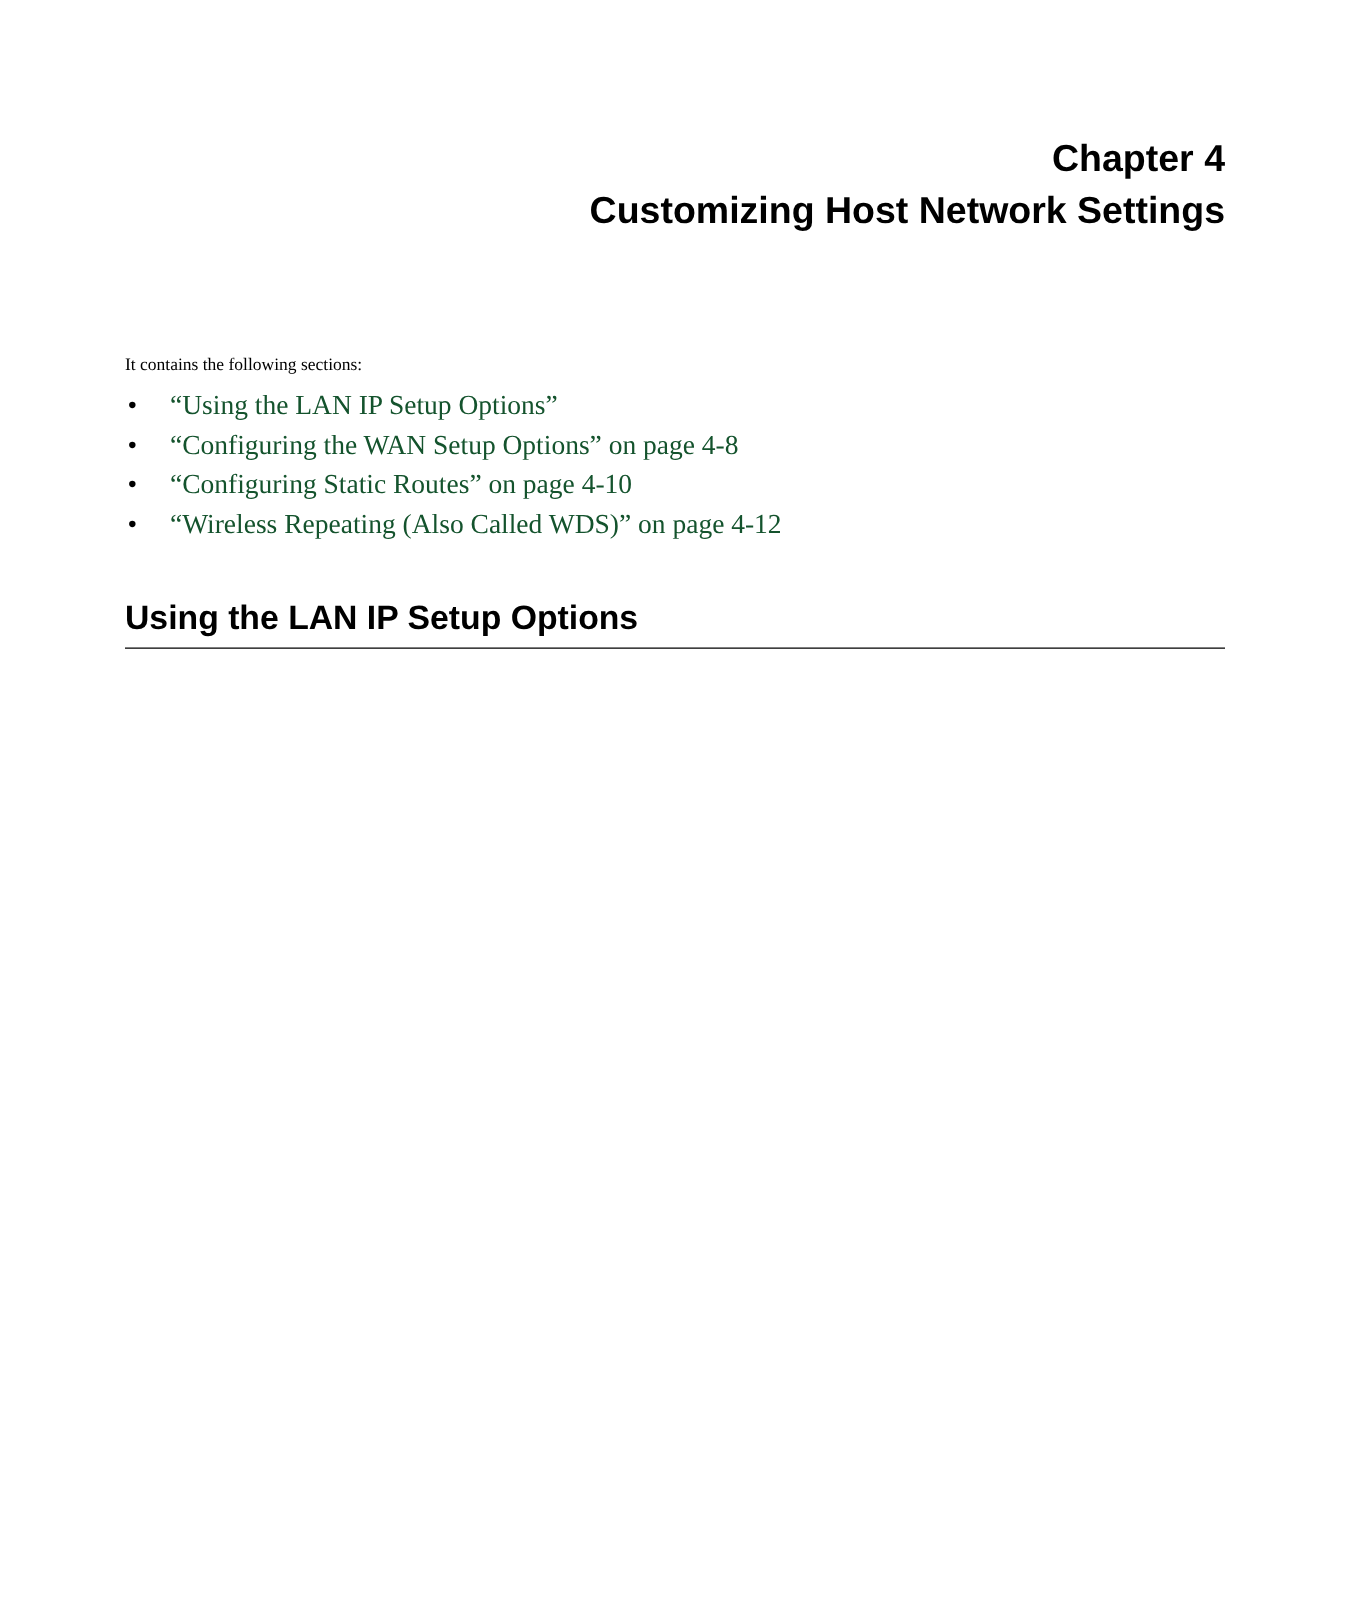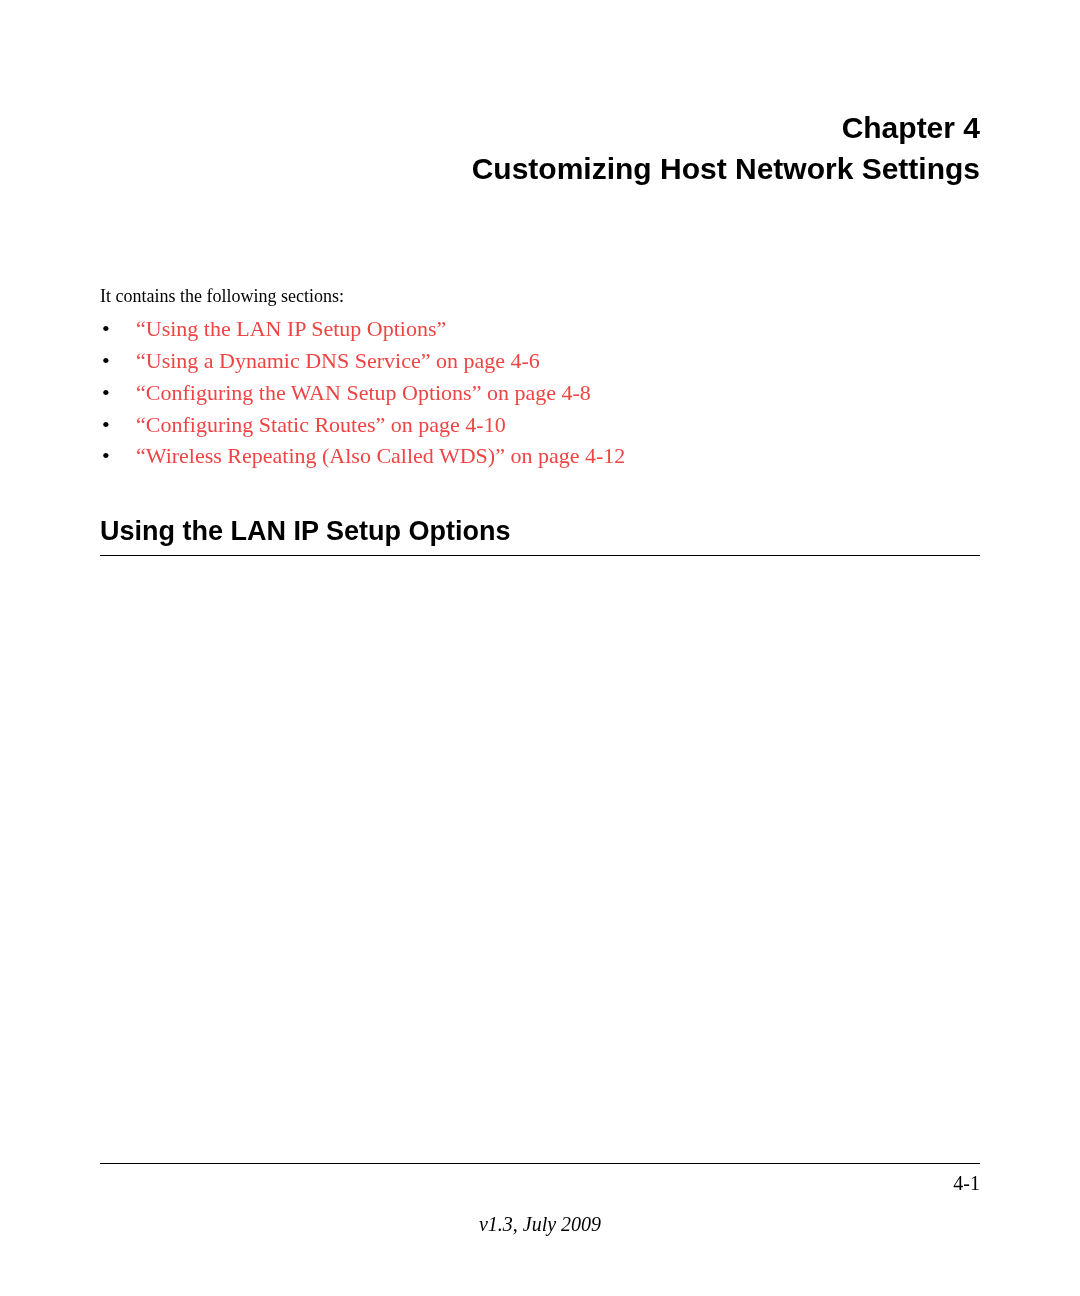--- a/index.html
+++ b/index.html
@@ -27,21 +27,21 @@
       font-size: 30px;
       line-height: 1.35;
       margin-bottom: 95px;
     }
     .intro-paragraph {
       font-size: 22px;
       line-height: 1.35;
       margin-bottom: 14px;
     }
     .sections-label {
-      font-size: 18px;
+      font-size: 14px;
       line-height: 1.35;
       margin-bottom: 6px;
     }
     .toc-list {
       list-style: none;
       padding-left: 0;
       margin-bottom: 44px;
     }
     .toc-list li {
       font-size: 22px;
@@ -51,21 +51,21 @@
       margin-bottom: 1px;
     }
     .toc-list li::before {
       content: '•';
       position: absolute;
       left: 2px;
       top: 0;
       color: #000000;
     }
     .toc-link {
-      color: #ef4444;
+      color: #14532d;
       text-decoration: none;
     }
     .section-heading {
       font-family: Arial, Helvetica, sans-serif;
       font-weight: bold;
       font-size: 27px;
       padding-bottom: 8px;
       border-bottom: 1.5px solid #000000;
       margin-bottom: 44px;
     }
@@ -107,37 +107,27 @@
   </div>
 
 
   <p class="sections-label">It contains the following sections:</p>
 
   <ul class="toc-list">
     <li>
       <a class="toc-link">“Using the LAN IP Setup Options”</a>
     </li>
     <li>
-      <a class="toc-link">“Using a Dynamic DNS Service” on page 4-6</a>
-    </li>
-    <li>
       <a class="toc-link">“Configuring the WAN Setup Options” on page 4-8</a>
     </li>
     <li>
       <a class="toc-link">“Configuring Static Routes” on page 4-10</a>
     </li>
     <li>
       <a class="toc-link">“Wireless Repeating (Also Called WDS)” on page 4-12</a>
     </li>
   </ul>
 
   <h2 class="section-heading">Using the LAN IP Setup Options</h2>
 
 
-  <div class="footer">
-    <hr class="footer-rule">
-    <div class="footer-row">
-      <span>4-1</span>
-    </div>
-    <div class="footer-version">v1.3, July 2009</div>
-  </div>
 
 </div>
 
 </body></html>

